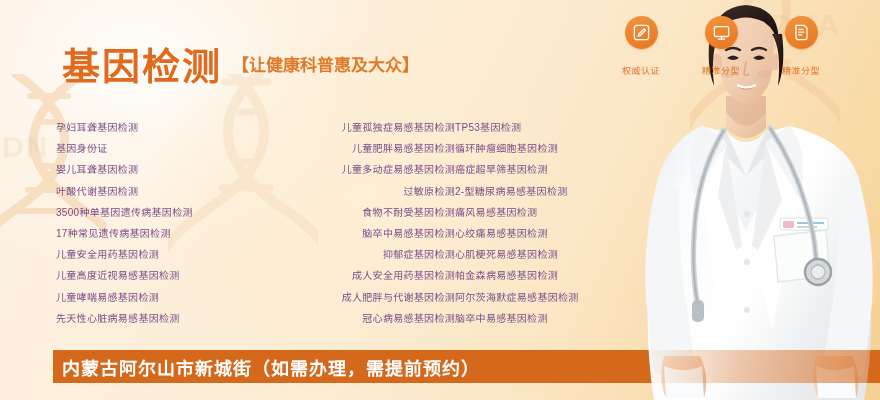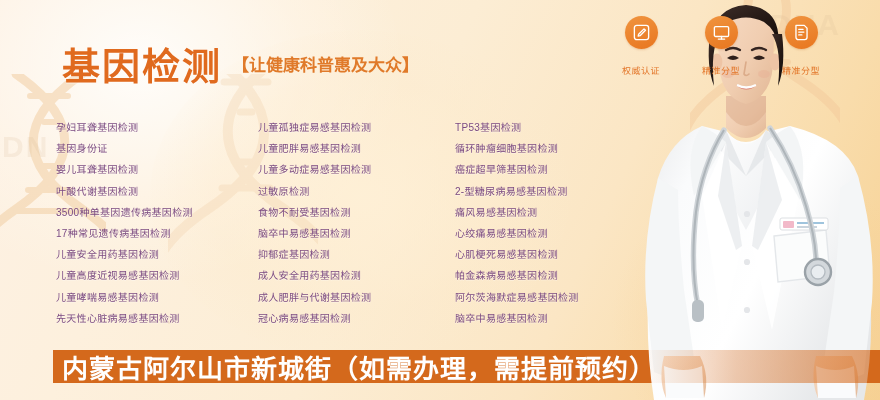--- a/index.html
+++ b/index.html
@@ -135,21 +135,21 @@
   
   .lists {
     position: absolute;
     left: 56px;
     top: 117px;
     display: flex;
     z-index: 5;
   }
   .list-col { display: flex; flex-direction: column; }
   .list-col.c1 { width: 202px; }
-  .list-col.c2 { width: 197px; }
+  .list-col.c2 { width: 197px; align-items: flex-end; }
   .list-col.c3 { width: 210px; }
   .list-item {
     font-size: 10px;
     line-height: 21.2px;
     color: #7b4a81;
     letter-spacing: 0.3px;
     white-space: nowrap;
     text-shadow: 0 1px 0 rgba(255,255,255,0.4);
   }
 
@@ -163,21 +163,21 @@
     background: #d4691c;
     z-index: 3;
   }
   .banner-text {
     position: absolute;
     left: 62px;
     top: 350px;
     height: 33px;
     display: flex;
     align-items: center;
-    font-size: 26px;
+    font-size: 18px;
     font-weight: 700;
     letter-spacing: 1px;
     color: #ffffff;
     z-index: 7;
     white-space: nowrap;
   }
   .banner-shade {
     position: absolute;
     left: 640px;
     top: 350px;

